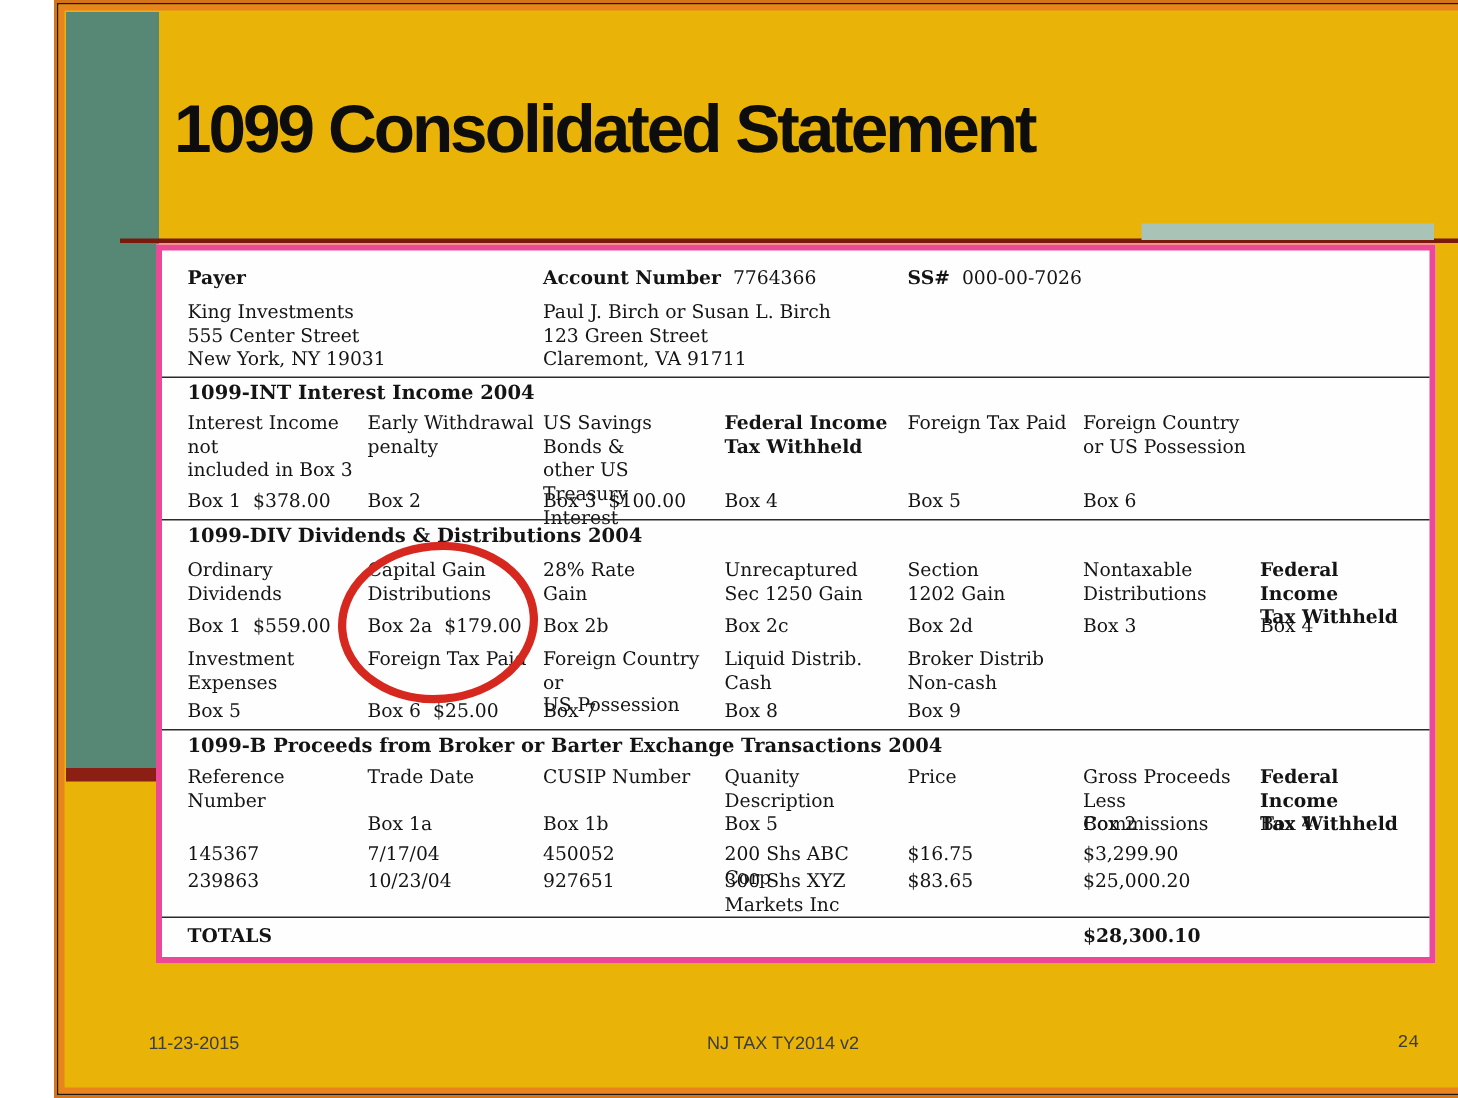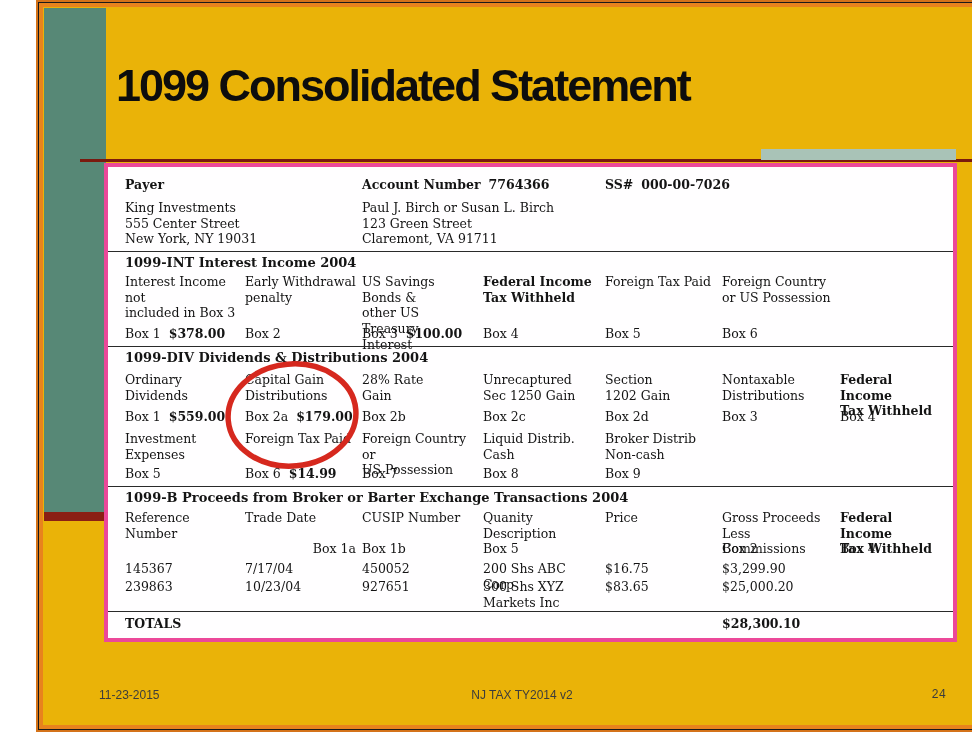--- a/index.html
+++ b/index.html
@@ -20,23 +20,23 @@
   
   .doc{position:absolute;left:68px;top:163px;width:845px;height:471px;border:4px solid #ec4899;
        background:#fffeff;font-family:"DejaVu Serif","Liberation Serif",serif;font-size:12.5px;
        color:#141414;line-height:1.25;}
   .row{position:absolute;left:17px;right:6px;display:grid;
        grid-template-columns:120px 117px 121px 122px 117px 118px 1fr;}
   .cell{white-space:pre-line;padding-right:6px;}
   .b{font-weight:bold;}
   .hr{position:absolute;left:0;right:0;height:1px;background:#2a2a2a;}
   .sec-title{position:absolute;left:17px;font-weight:bold;font-size:13px;white-space:nowrap;}
-  .amt{font-weight:bold;margin-left:8px;}
+  .amt{font-weight:normal;margin-left:8px;}
   .span2{grid-column:span 2;}
-  .c2{grid-column:2;text-align:right;} .c3{grid-column:3;} .c4{grid-column:4;} .c6{grid-column:6;} .c7{grid-column:7;}
+  .c2{grid-column:2;} .c3{grid-column:3;} .c4{grid-column:4;} .c6{grid-column:6;} .c7{grid-column:7;}
   
   .anno{position:absolute;left:0;top:0;z-index:30;pointer-events:none;}
   
   .footer-date{position:absolute;left:63px;top:688px;font-size:12px;color:#3c3c3c;}
   .footer-deck{position:absolute;left:0;top:688px;width:972px;text-align:center;font-size:12px;color:#3c3c3c;}
   .footer-page{position:absolute;right:62px;top:688px;font-size:12px;color:#3c3c3c;font-family:Liberation Mono, monospace;}
 </style>
 </head>
 <body>
 
@@ -122,21 +122,21 @@
       <div class="cell">Foreign Tax Paid</div>
       <div class="cell">Foreign Country or
 US Possession</div>
       <div class="cell">Liquid Distrib.
 Cash</div>
       <div class="cell">Broker Distrib
 Non-cash</div>
     </div>
     <div class="row" style="top:299px">
       <div class="cell">Box 5</div>
-      <div class="cell"><span>Box 6</span><span class="amt">$14.99</span></div>
+      <div class="cell"><span>Box 6</span><span class="amt">$25.00</span></div>
       <div class="cell">Box 7</div>
       <div class="cell">Box 8</div>
       <div class="cell">Box 9</div>
     </div>
 
     <div class="hr" style="top:319px"></div>
     <div class="sec-title" style="top:323px">1099-B Proceeds from Broker or Barter Exchange Transactions 2004</div>
     <div class="row" style="top:343px">
       <div class="cell">Reference Number</div>
       <div class="cell">Trade Date</div>

